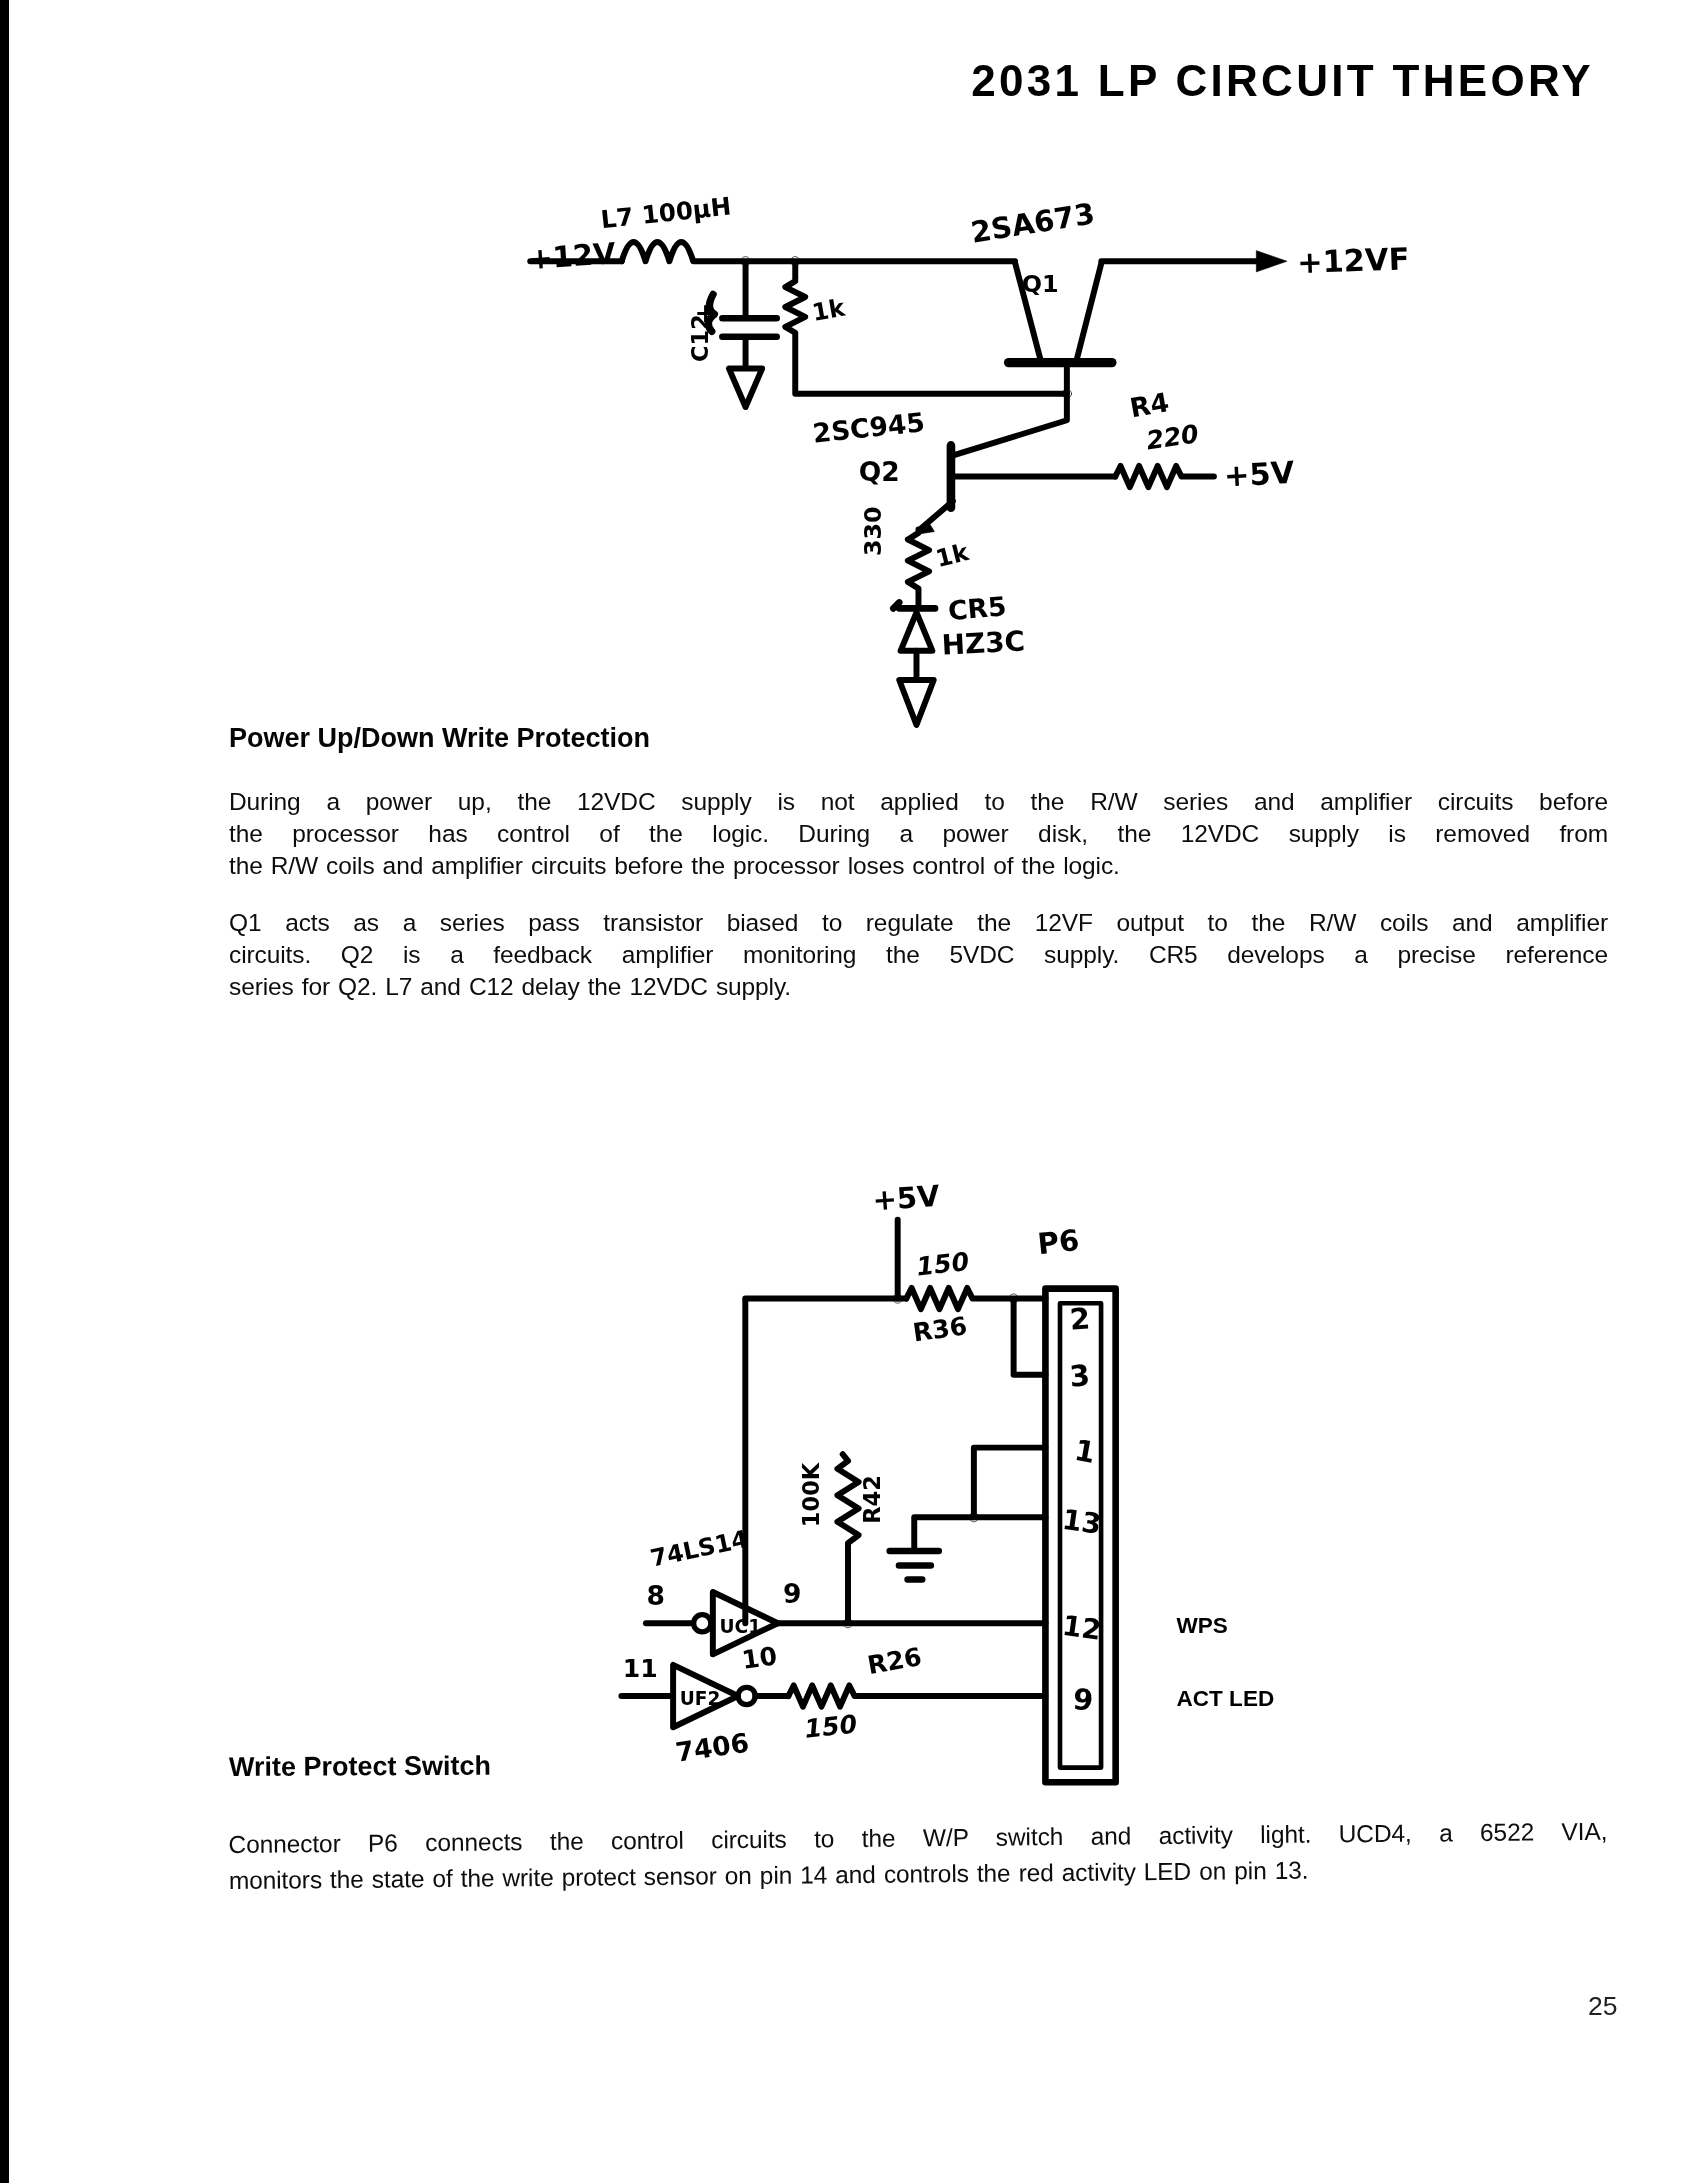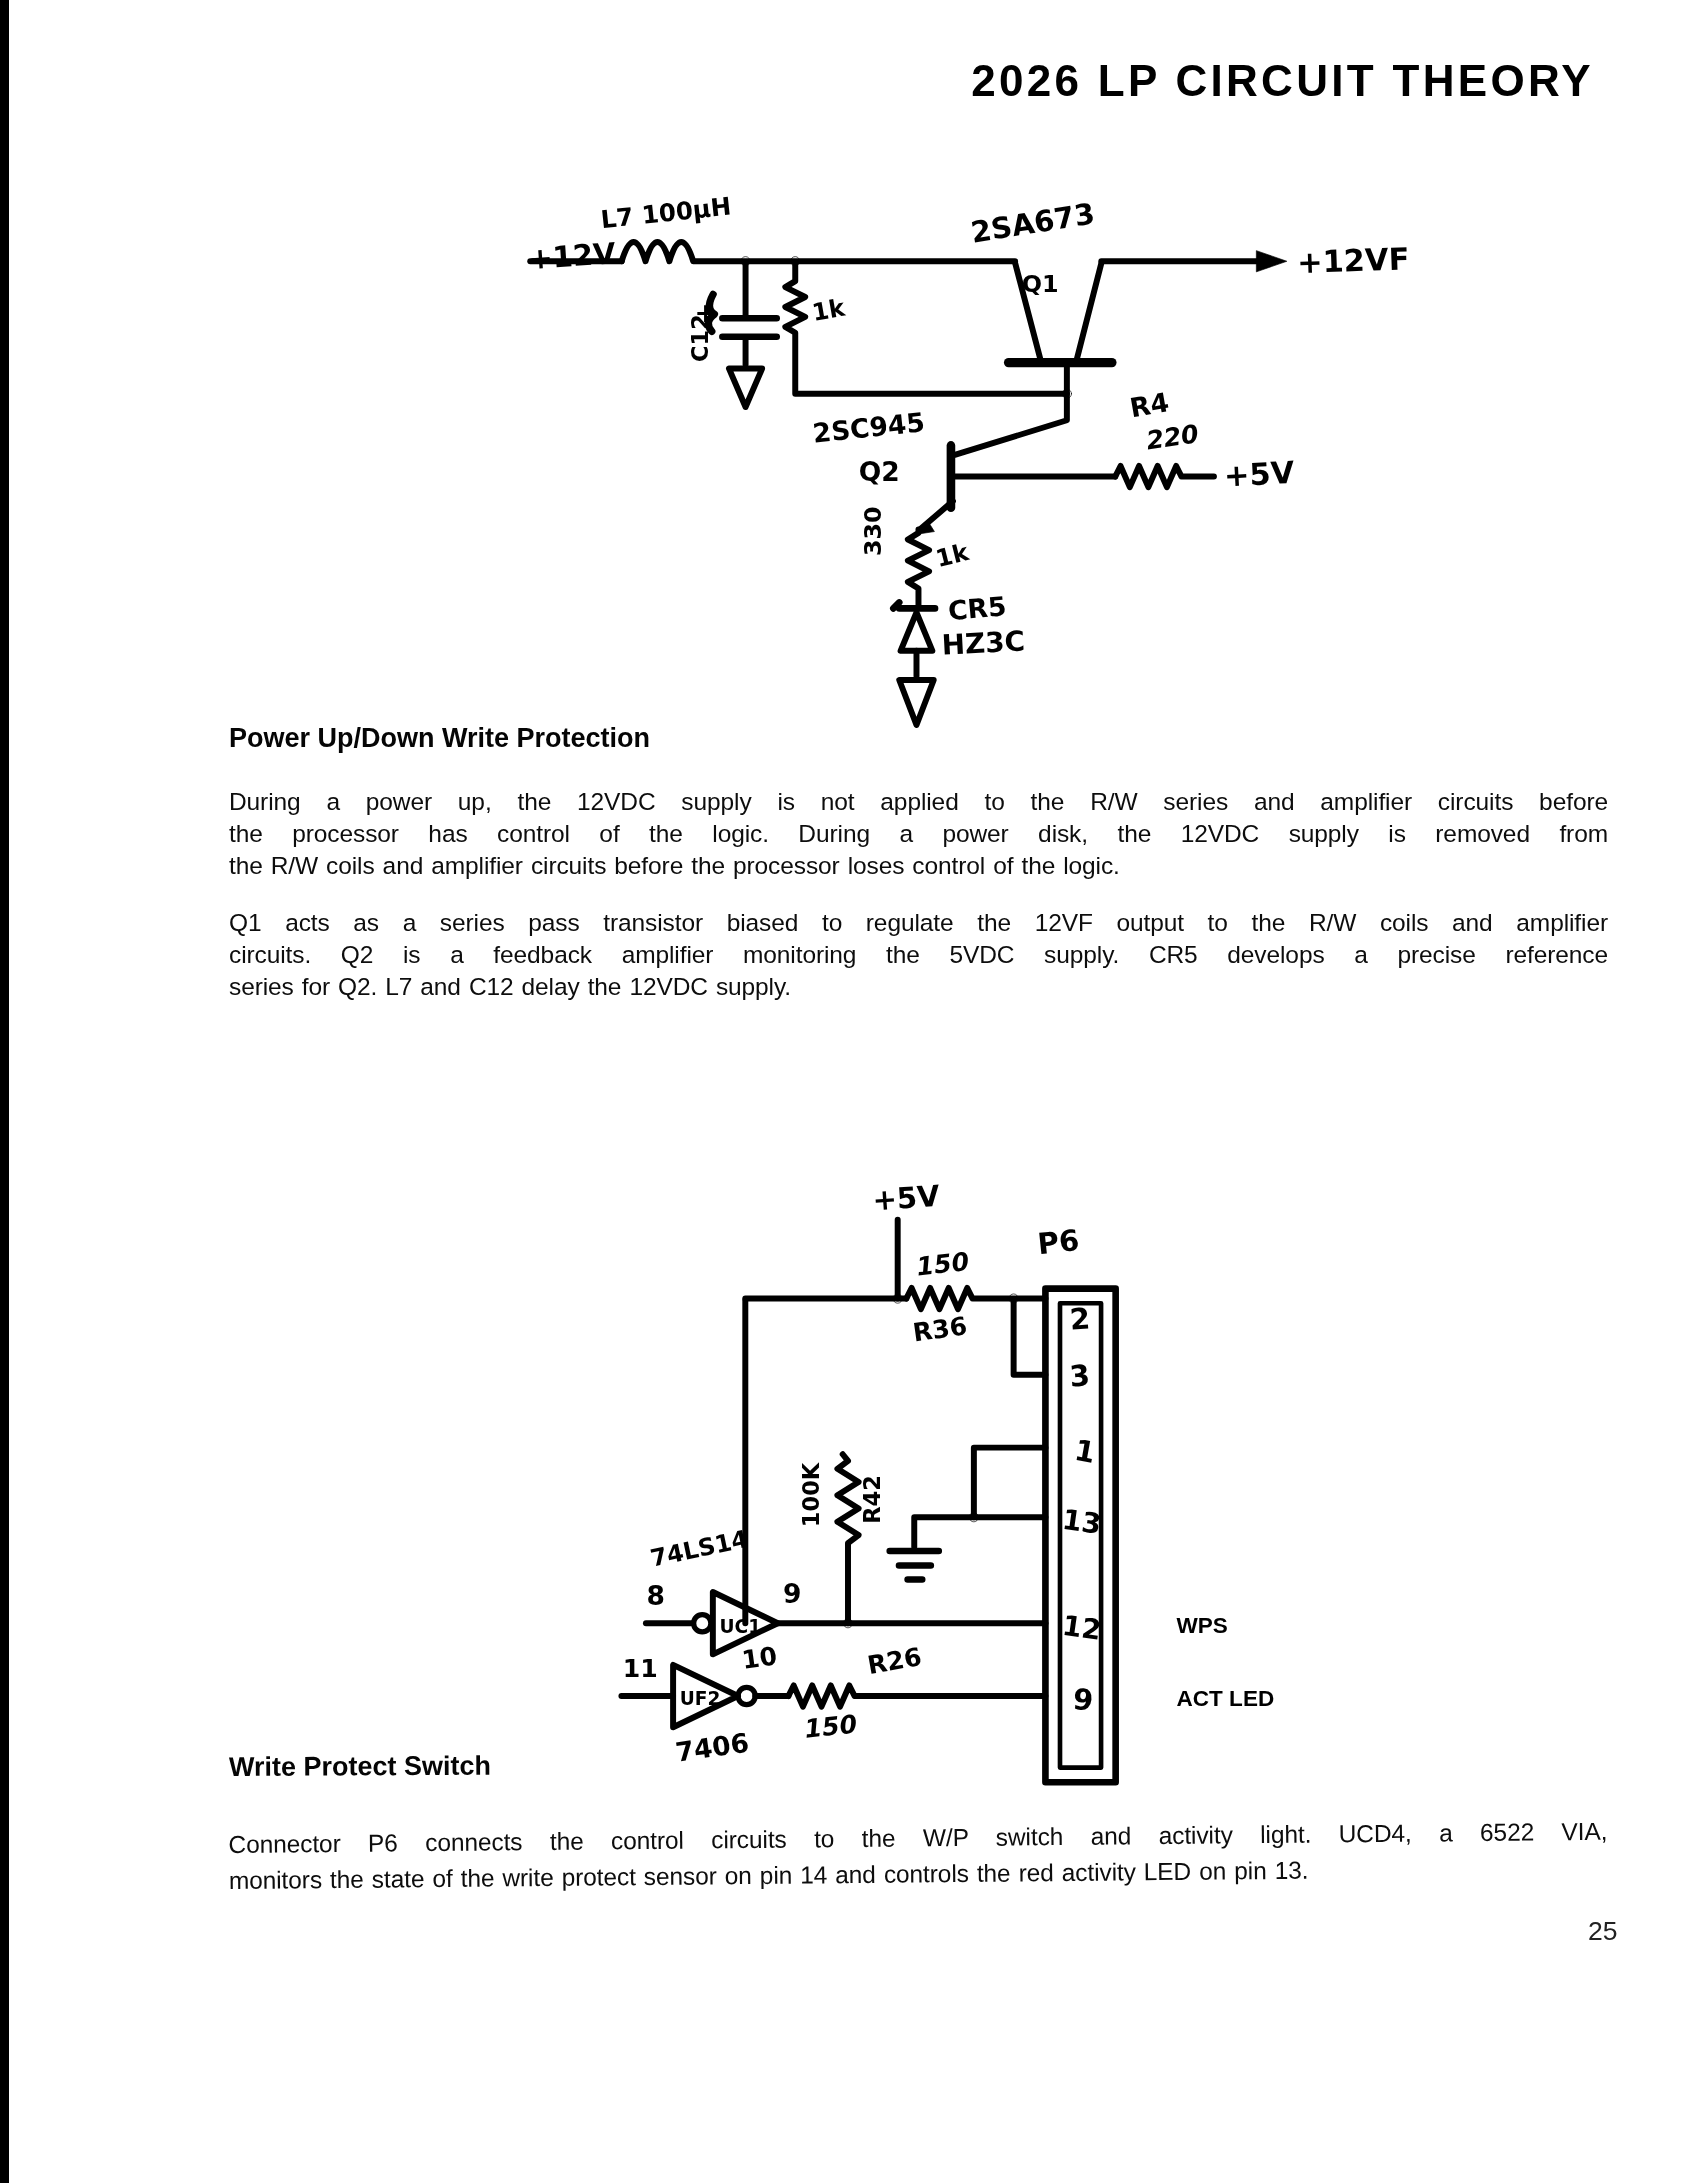--- a/index.html
+++ b/index.html
@@ -11,37 +11,37 @@
   .heading{position:absolute;left:229px;font-size:27px;font-weight:bold;color:#050505;white-space:nowrap;}
   #heading1{top:723px;text-align:right;}
   #heading2{top:1752px;transform:rotate(-0.3deg);transform-origin:left center;}
   .para{position:absolute;left:229px;width:1379px;font-size:24.5px;line-height:32px;
         letter-spacing:-0.1px;word-spacing:1.3px;color:#0d0d0d;}
   #para1{top:786px;}
   #para2{top:907px;}
   #para3{top:1827px;line-height:36px;transform:rotate(-0.55deg);transform-origin:left bottom;}
   .line{white-space:normal;}
   .just{text-align:justify;text-align-last:justify;}
-  #page-number{position:absolute;left:1588px;top:1916px;font-size:26.5px;color:#222;}
+  #page-number{position:absolute;left:1588px;top:1991px;font-size:26.5px;color:#222;}
   svg{position:absolute;overflow:visible;}
   svg path,svg rect,svg line,svg circle,svg polyline{stroke:#000;fill:none;
       stroke-linecap:round;stroke-linejoin:round;}
   svg text{font-family:"DejaVu Sans",sans-serif;font-weight:700;fill:#000;}
   svg text.printed{font-family:"Liberation Sans",sans-serif;font-weight:600;}
   #schematic1{left:517px;top:195px;}
   #schematic2{left:616px;top:1176px;}
 </style>
 </head>
 <body>
 
 <div id="page">
 
   <div id="edge-strip"></div>
 
-  <div id="title">2026 LP CIRCUIT THEORY</div>
+  <div id="title">2031 LP CIRCUIT THEORY</div>
 
   <svg id="schematic1" width="901" height="636" viewBox="0 0 1360 960" xmlns="http://www.w3.org/2000/svg">
 
     <path stroke-width="9" d="M20 100 H158"></path>
     <path stroke-width="9" d="M158 100 q18 -58 36 0 q18 -58 36 0 q18 -58 36 0 L276 100 H752"></path>
     <circle cx="345" cy="100" r="7" fill="#000"></circle>
     <circle cx="420" cy="100" r="7" fill="#000"></circle>
 
     <path stroke-width="9" d="M345 104 V182"></path>
     <path stroke-width="10" d="M310 186 H392 M310 214 H392"></path>

